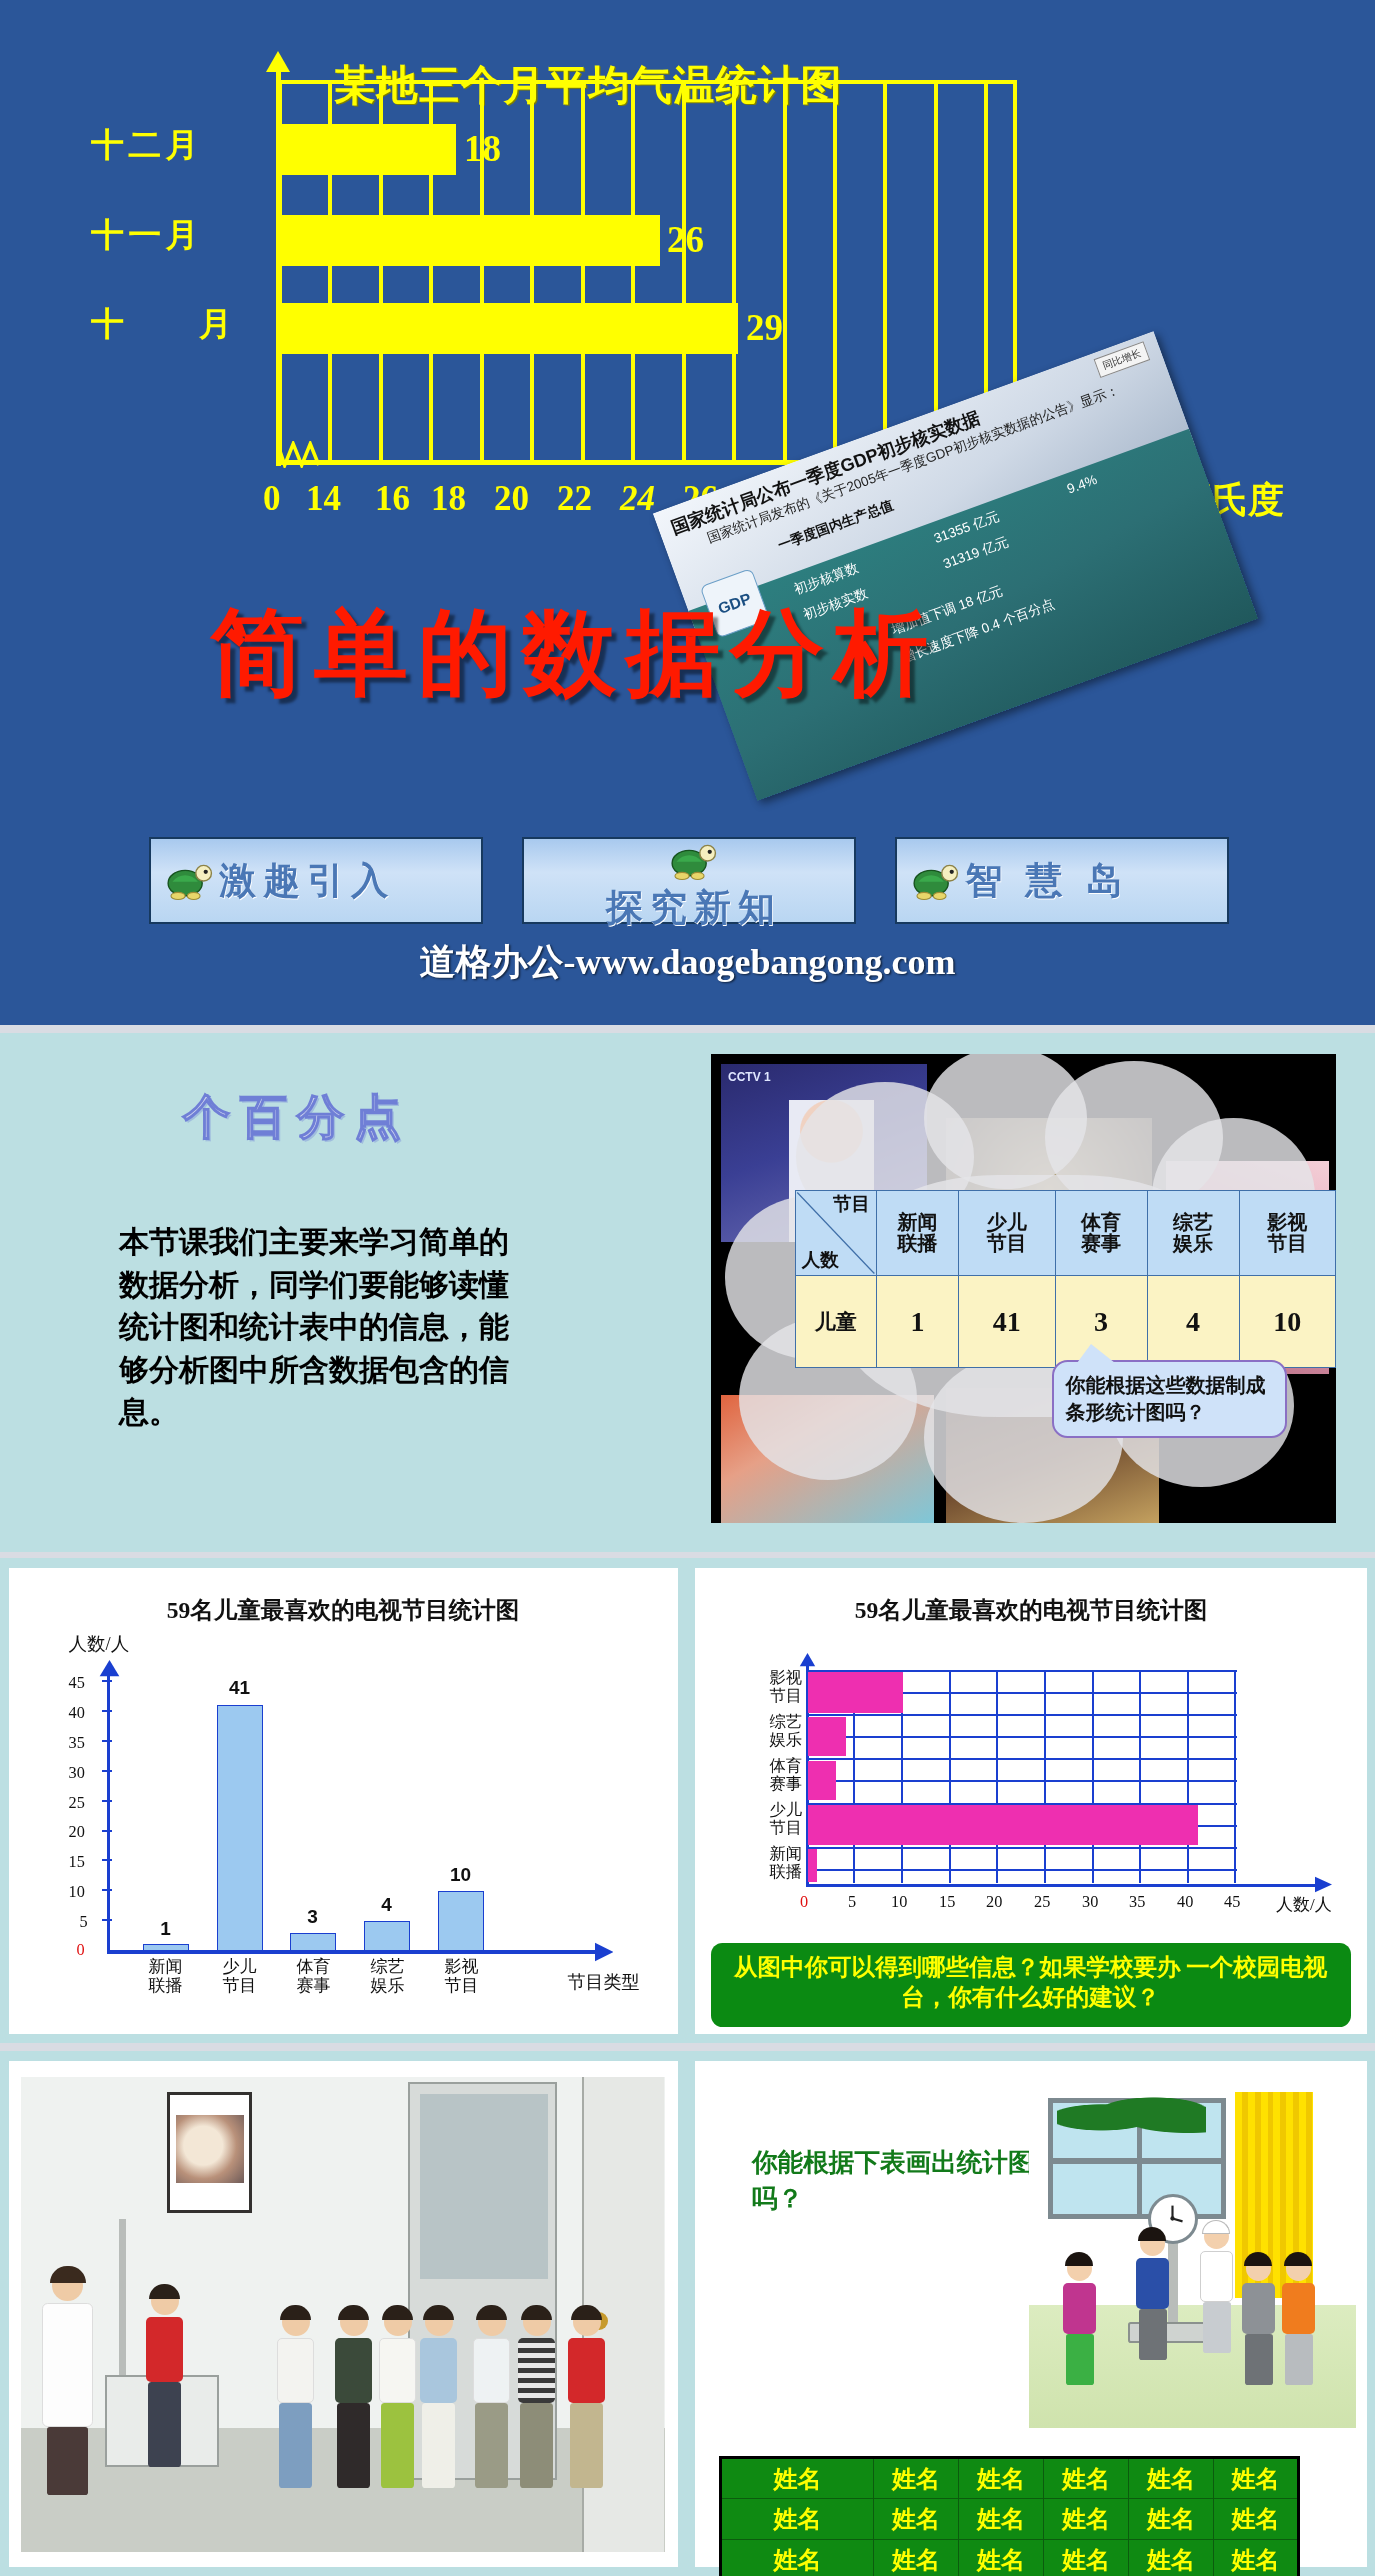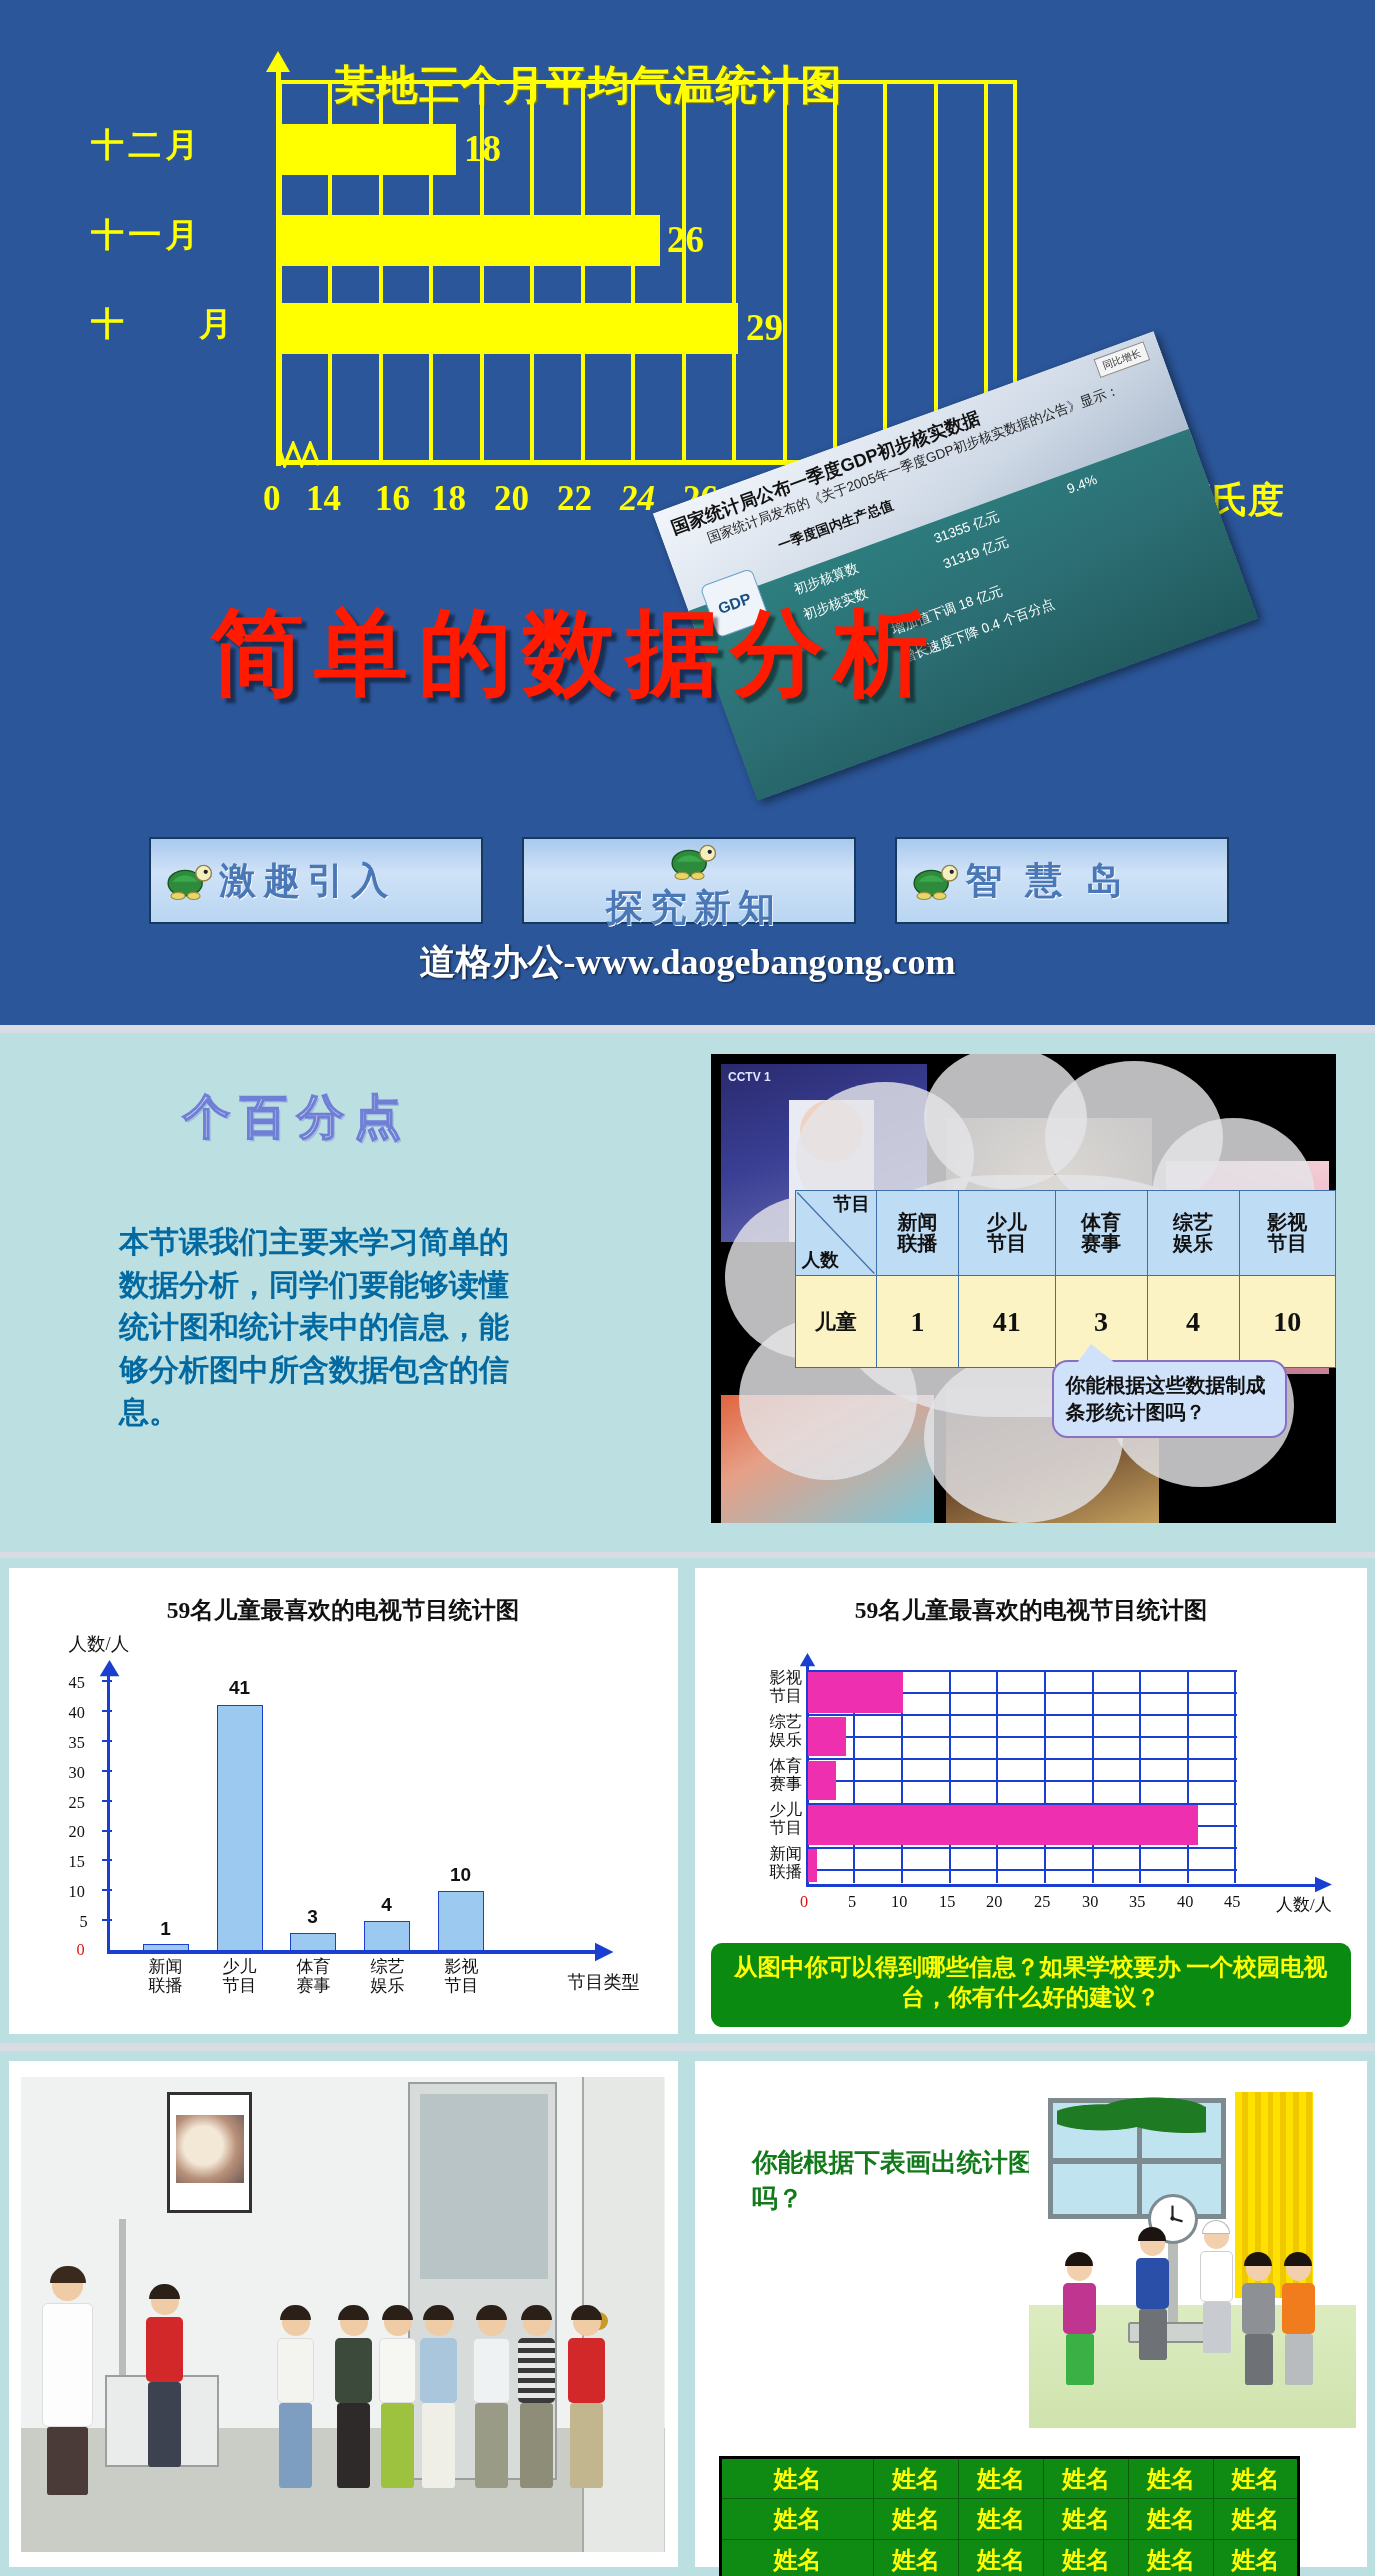--- a/index.html
+++ b/index.html
@@ -85,21 +85,21 @@
                   font-size:36px; font-weight:bold; color:#ffffff;
                   text-shadow:1.4px 1.4px 2.1px rgba(0,0,0,.6);
                   font-family:"Liberation Serif", serif; }
 
   
   .s2-head { position:absolute; left:183px; top:53px; font-size:47px; font-weight:bold;
              color:#cfd4ef; letter-spacing:10px; -webkit-text-stroke:1.4px #6f7fd6;
              text-shadow:2.1px 2.1px 0 rgba(110,126,214,.35); white-space:nowrap;
              font-family:"Liberation Serif", serif; }
   .s2-body { position:absolute; left:119px; top:188px; width:398px; font-size:30px; line-height:1.42;
-             color:#0369a1; font-weight:bold; text-indent:0;
+             color:#000000; font-weight:bold; text-indent:0;
              font-family:"Liberation Serif", serif; }
   .s2-photo { position:absolute; left:711px; top:21px; width:625px; height:469px; background:#000;
               overflow:hidden; }
   .p-tv  { position:absolute; left:10px; top:10px; width:206px; height:178px;
            background:linear-gradient(160deg,#2a2a6e 0%, #3a3f94 45%, #6e6fb5 100%); }
   .p-tv-lbl { position:absolute; left:7px; top:5.7px; color:#dfe6ff; font-size:12px; font-weight:bold;
               font-family:"Liberation Sans", sans-serif; }
   .p-tv-person { position:absolute; left:68px; top:36px; width:85px; height:142px;
                  background:radial-gradient(circle at 50% 22%, #f0d2c2 0 26%, #e8eaf4 27% 100%); }
   .p-ct { position:absolute; left:235px; top:64px; width:206px; height:206px;

